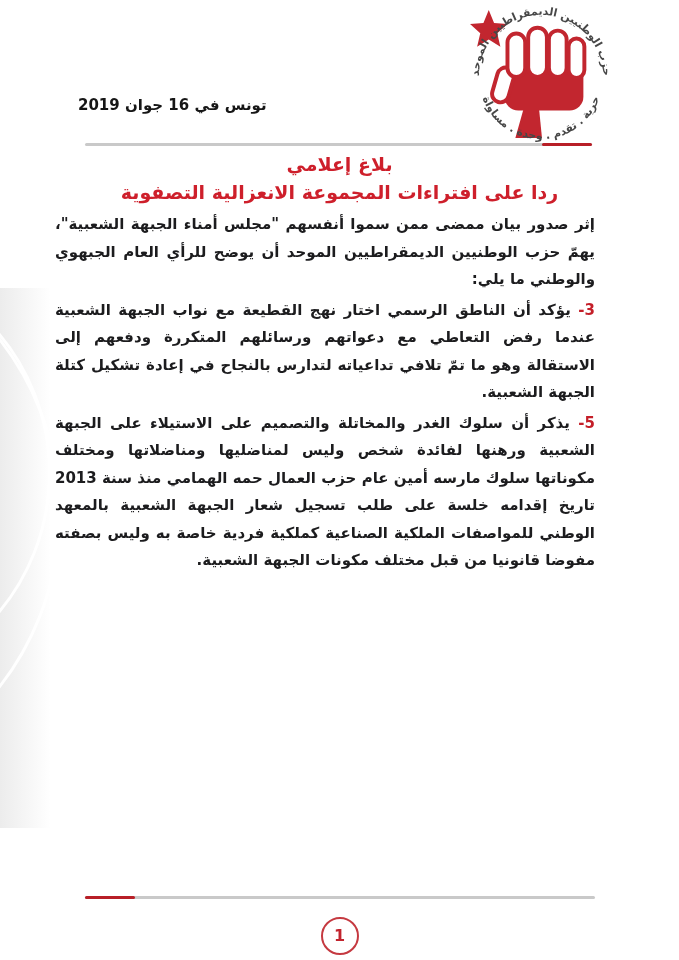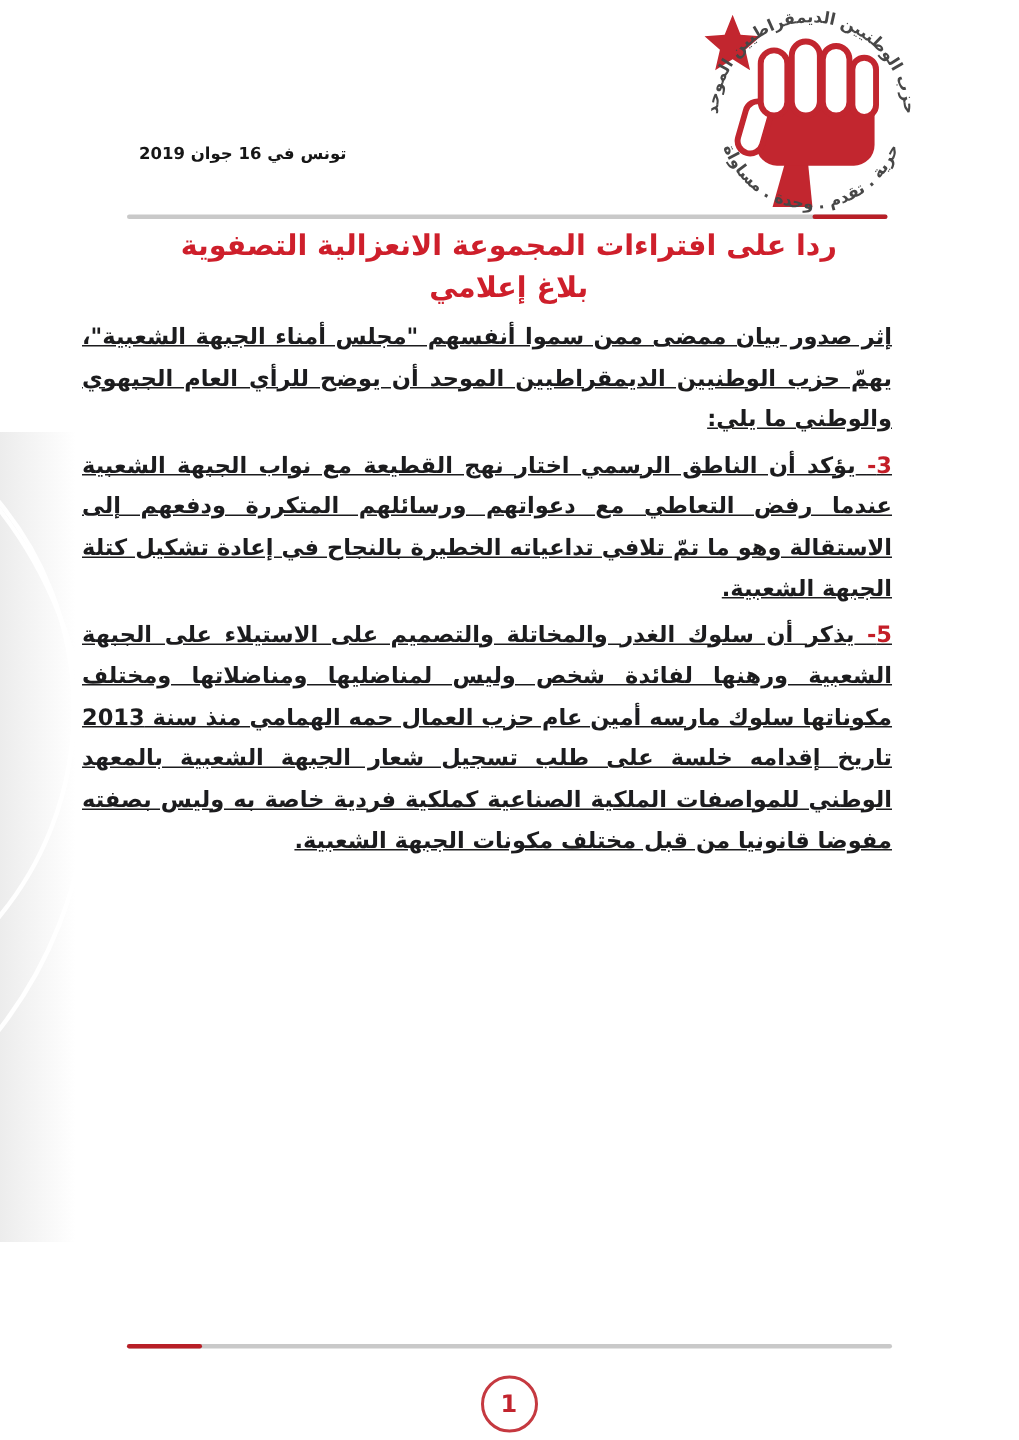--- a/index.html
+++ b/index.html
@@ -19,22 +19,22 @@
   .wm-circle.c1{width:430px;height:430px;left:-385px;top:255px;}
   .wm-circle.c2{width:560px;height:560px;left:-505px;top:230px;}
 
   
   .logo{position:absolute;top:4px;left:438px;width:205px;height:138px;}
   .logo svg{width:100%;height:100%;}
   .arc-text{font-size:11px;font-weight:bold;fill:#474747;letter-spacing:.5px;}
 
   
   .date{
-    position:absolute;top:96px;left:93px;
-    font-size:11px;font-weight:bold;color:#161616;
+    position:absolute;top:96px;left:78px;
+    font-size:15px;font-weight:bold;color:#161616;
     direction:rtl;white-space:nowrap;
   }
 
   
   .rule{position:absolute;height:3px;background:#c9c9c9;border-radius:2px;}
   .rule-top{left:85px;top:143px;width:507px;}
   .rule-bottom{left:85px;top:896px;width:510px;}
   .red-cap{position:absolute;top:0;height:3px;width:50px;background:#b81f27;border-radius:2px;}
   .red-cap.at-right{left:auto;right:0;}
   .red-cap.at-left{left:0;}
@@ -42,21 +42,21 @@
   
   .titles{position:absolute;top:150px;left:0;width:100%;text-align:center;direction:rtl;}
   .title-line{font-size:19px;font-weight:bold;color:#ce1f2b;line-height:28px;}
 
   
   .body-text{
     position:absolute;top:211px;left:39px;width:556px;
     direction:rtl;text-align:justify;
     font-size:15px;font-weight:bold;color:#1c1c1e;line-height:27.5px;
   }
-  .body-text p{margin:0 0 3px 16px;text-decoration:underline;}
+  .body-text p{margin:0 0 3px 16px;}
   .body-text .num{color:#c41e28;}
 
   
   .page-number{
     position:absolute;top:917px;left:50%;transform:translateX(-50%);
     width:34px;height:34px;border:2px solid #c53940;border-radius:50%;
     color:#c2242e;font-size:16px;font-weight:bold;line-height:34px;text-align:center;
     background:#fff;
   }
 </style>
@@ -102,27 +102,27 @@
     </svg>
   </div>
 
   <div class="date">تونس في 16 جوان 2019</div>
 
   <div class="rule rule-top">
     <span class="red-cap at-right"></span>
   </div>
 
   <div class="titles">
+    <div class="title-line">بلاغ إعلامي</div>
     <div class="title-line">ردا على افتراءات المجموعة الانعزالية التصفوية</div>
-    <div class="title-line">بلاغ إعلامي</div>
   </div>
 
   <div class="body-text">
     <p><span>إثر صدور بيان ممضى ممن سموا أنفسهم "مجلس أمناء الجبهة الشعبية"، يهمّ حزب الوطنيين الديمقراطيين الموحد أن يوضح للرأي العام الجبهوي والوطني ما يلي:</span></p>
-    <p><span class="num">3-</span> <span>يؤكد أن الناطق الرسمي اختار نهج القطيعة مع نواب الجبهة الشعبية عندما رفض التعاطي مع دعواتهم ورسائلهم المتكررة ودفعهم إلى الاستقالة وهو ما تمّ تلافي تداعياته الخطيرة بالنجاح في إعادة تشكيل كتلة الجبهة الشعبية.</span></p>
+    <p><span class="num">3-</span> <span>يؤكد أن الناطق الرسمي اختار نهج القطيعة مع نواب الجبهة الشعبية عندما رفض التعاطي مع دعواتهم ورسائلهم المتكررة ودفعهم إلى الاستقالة وهو ما تمّ تلافي تداعياته لتدارس بالنجاح في إعادة تشكيل كتلة الجبهة الشعبية.</span></p>
     <p><span class="num">5-</span> <span>يذكر أن سلوك الغدر والمخاتلة والتصميم على الاستيلاء على الجبهة الشعبية ورهنها لفائدة شخص وليس لمناضليها ومناضلاتها ومختلف مكوناتها سلوك مارسه أمين عام حزب العمال حمه الهمامي منذ سنة 2013 تاريخ إقدامه خلسة على طلب تسجيل شعار الجبهة الشعبية بالمعهد الوطني للمواصفات الملكية الصناعية كملكية فردية خاصة به وليس بصفته مفوضا قانونيا من قبل مختلف مكونات الجبهة الشعبية.</span></p>
   </div>
 
   <div class="rule rule-bottom">
     <span class="red-cap at-left"></span>
   </div>
 
   <div class="page-number">1</div>
 
 </div>

